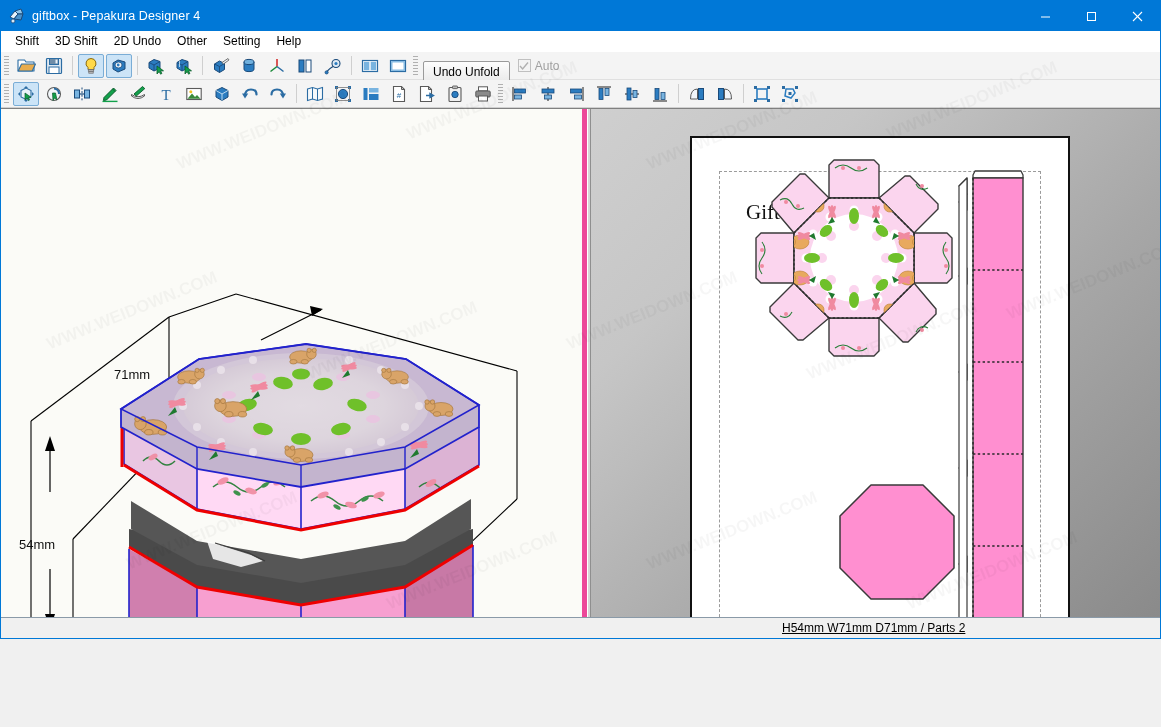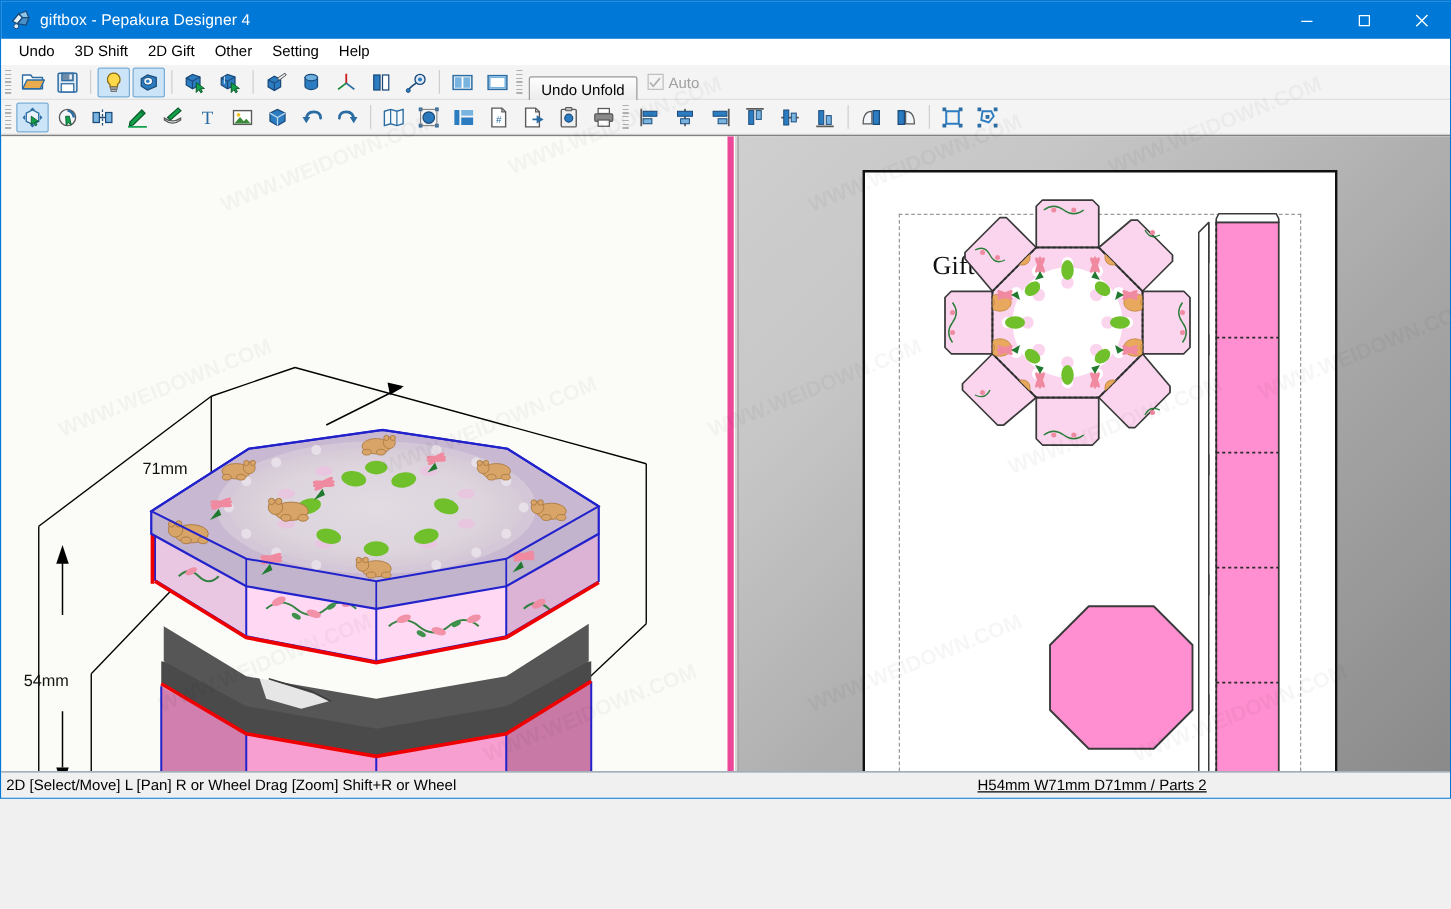--- a/index.html
+++ b/index.html
@@ -183,23 +183,23 @@
       <div class="win-btn close">
         <svg width="11" height="11" viewBox="0 0 11 11">
             <line x1="1" y1="1" x2="10" y2="10" stroke="#fff" stroke-width="1.1"></line>
             <line x1="10" y1="1" x2="1" y2="10" stroke="#fff" stroke-width="1.1"></line>
           </svg>
       </div>
     </div>
   </div>
 
   <div class="menubar">
-    <div class="menu-item">Undo</div>
+    <div class="menu-item">Shift</div>
     <div class="menu-item">3D Shift</div>
-    <div class="menu-item">2D Gift</div>
+    <div class="menu-item">2D Undo</div>
     <div class="menu-item">Other</div>
     <div class="menu-item">Setting</div>
     <div class="menu-item">Help</div>
   </div>
 
   <div class="toolbar-strip">
     <div class="grip"></div>
 
     <div class="tb-btn">
       <svg width="19" height="19" viewBox="0 0 19 19">
@@ -1044,21 +1044,20 @@
             <line x1="281" y1="40" x2="281" y2="500"></line>
           </g>
 
           <polygon points="179,347 231,347 262,378 262,430 231,461 179,461 148,430 148,378" fill="#ff8fd0" stroke="#3a3a3a" stroke-width="1.5" stroke-linejoin="round"></polygon>
         </svg>
       </div>
     </div>
   </div>
 
   <div class="statusbar">
-    <div class="status-left">2D [Select/Move] L [Pan] R or Wheel Drag [Zoom] Shift+R or Wheel</div>
     <div class="status-right">H54mm W71mm D71mm / Parts 2</div>
   </div>
 
   <div class="wm">
     <span style="left:170px;  top:120px;">WWW.WEIDOWN.COM</span>
     <span style="left:400px;  top:90px;">WWW.WEIDOWN.COM</span>
     <span style="left:640px;  top:120px;">WWW.WEIDOWN.COM</span>
     <span style="left:880px;  top:90px;">WWW.WEIDOWN.COM</span>
     <span style="left:40px;   top:300px;">WWW.WEIDOWN.COM</span>
     <span style="left:300px;  top:330px;">WWW.WEIDOWN.COM</span>

